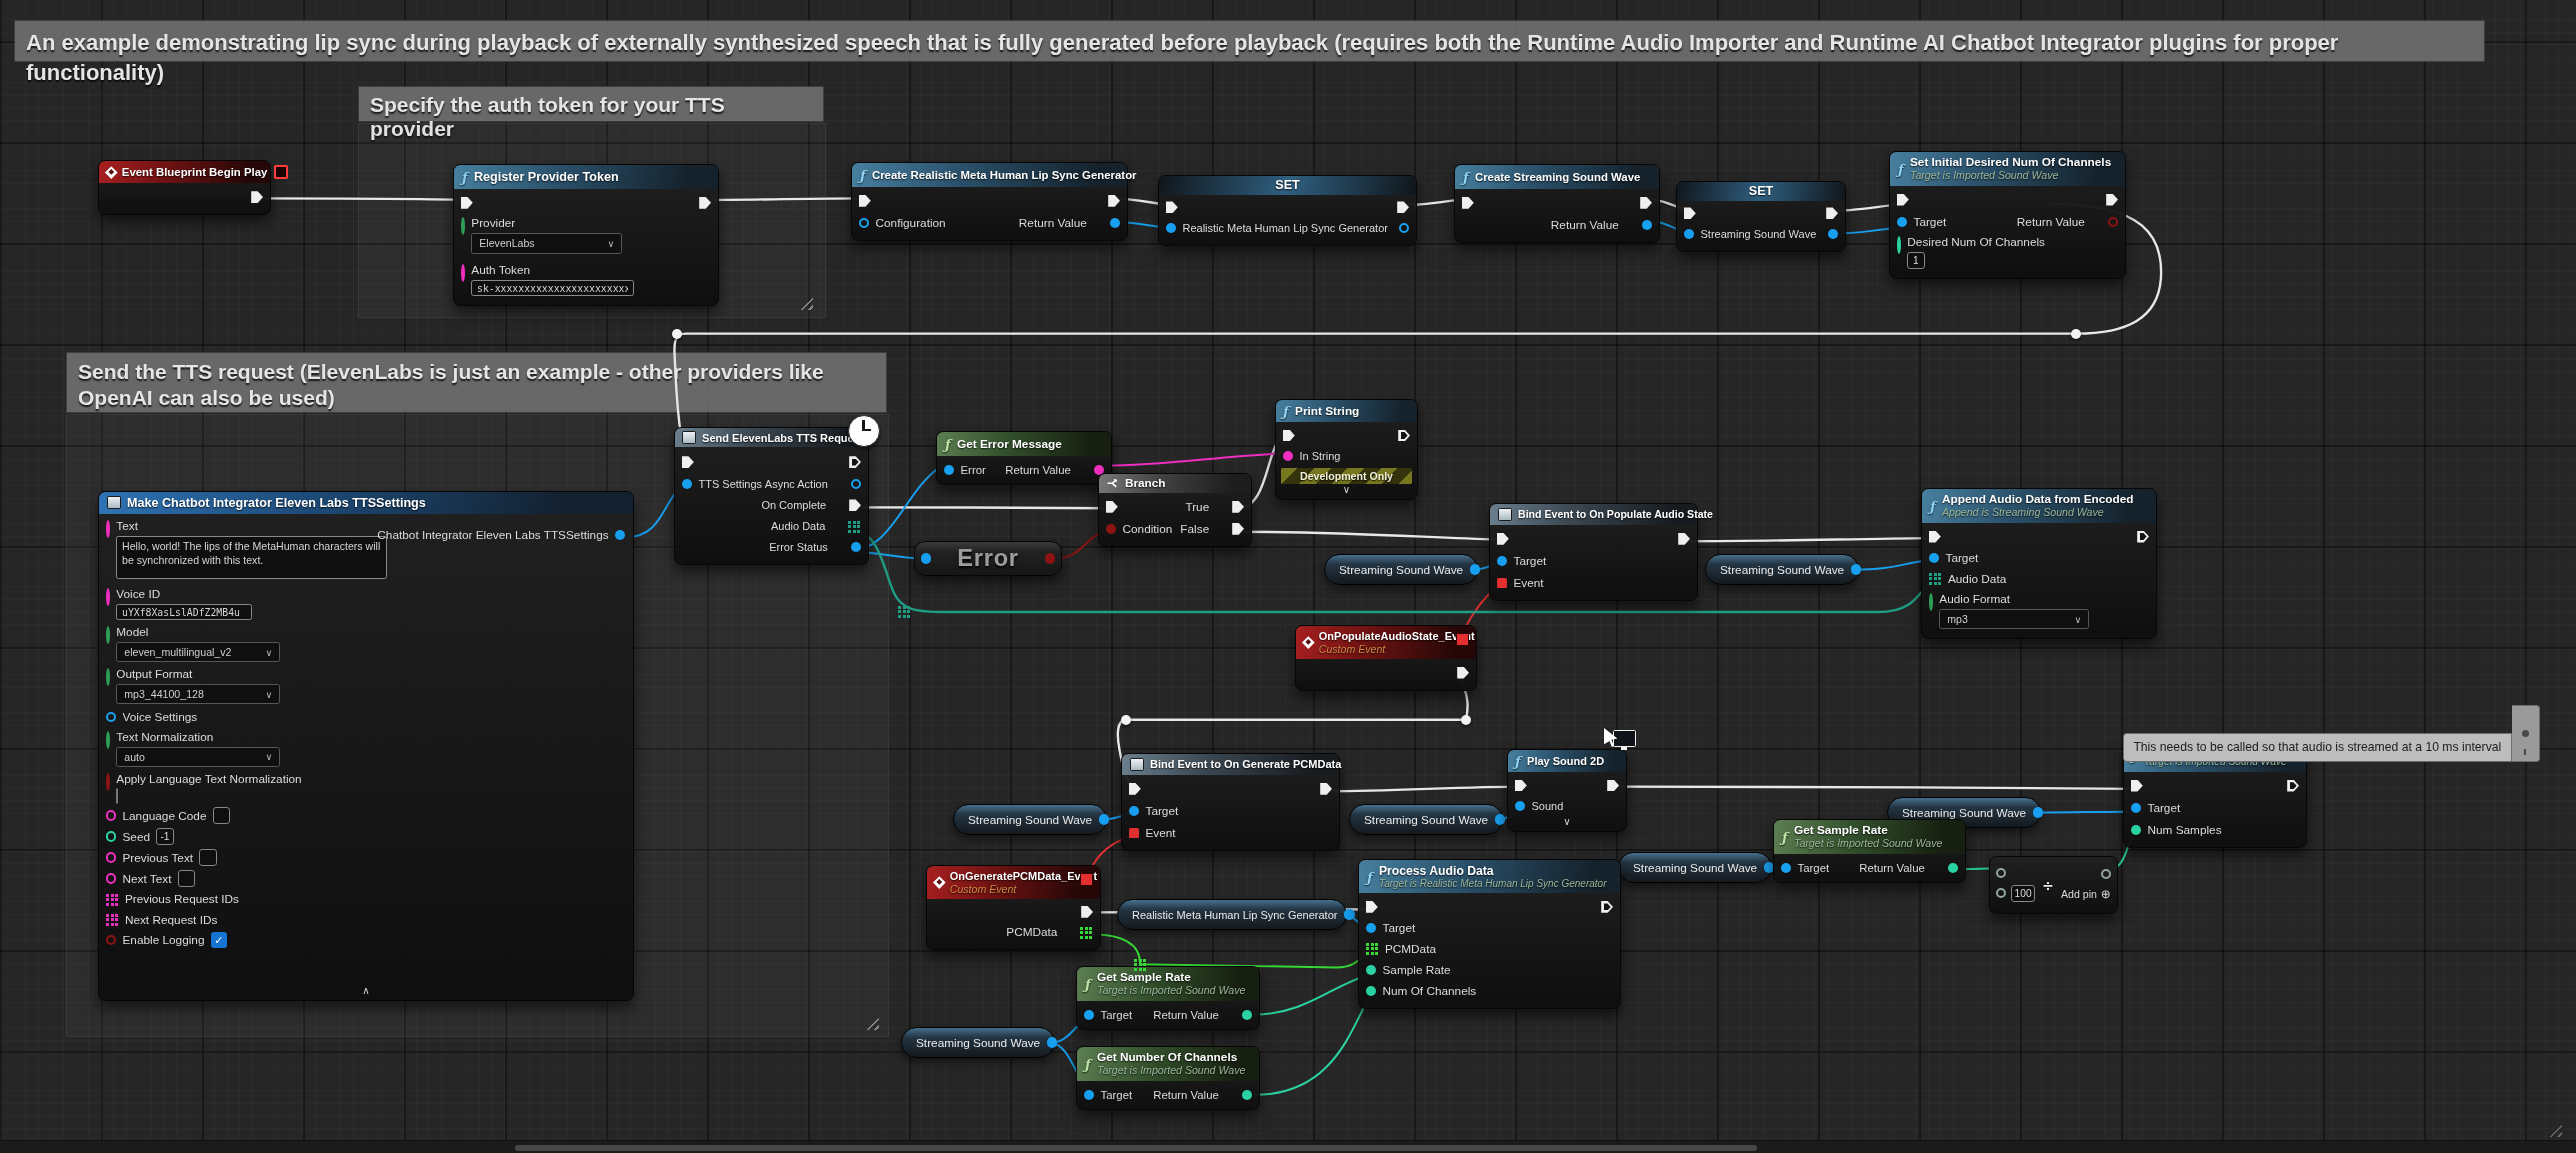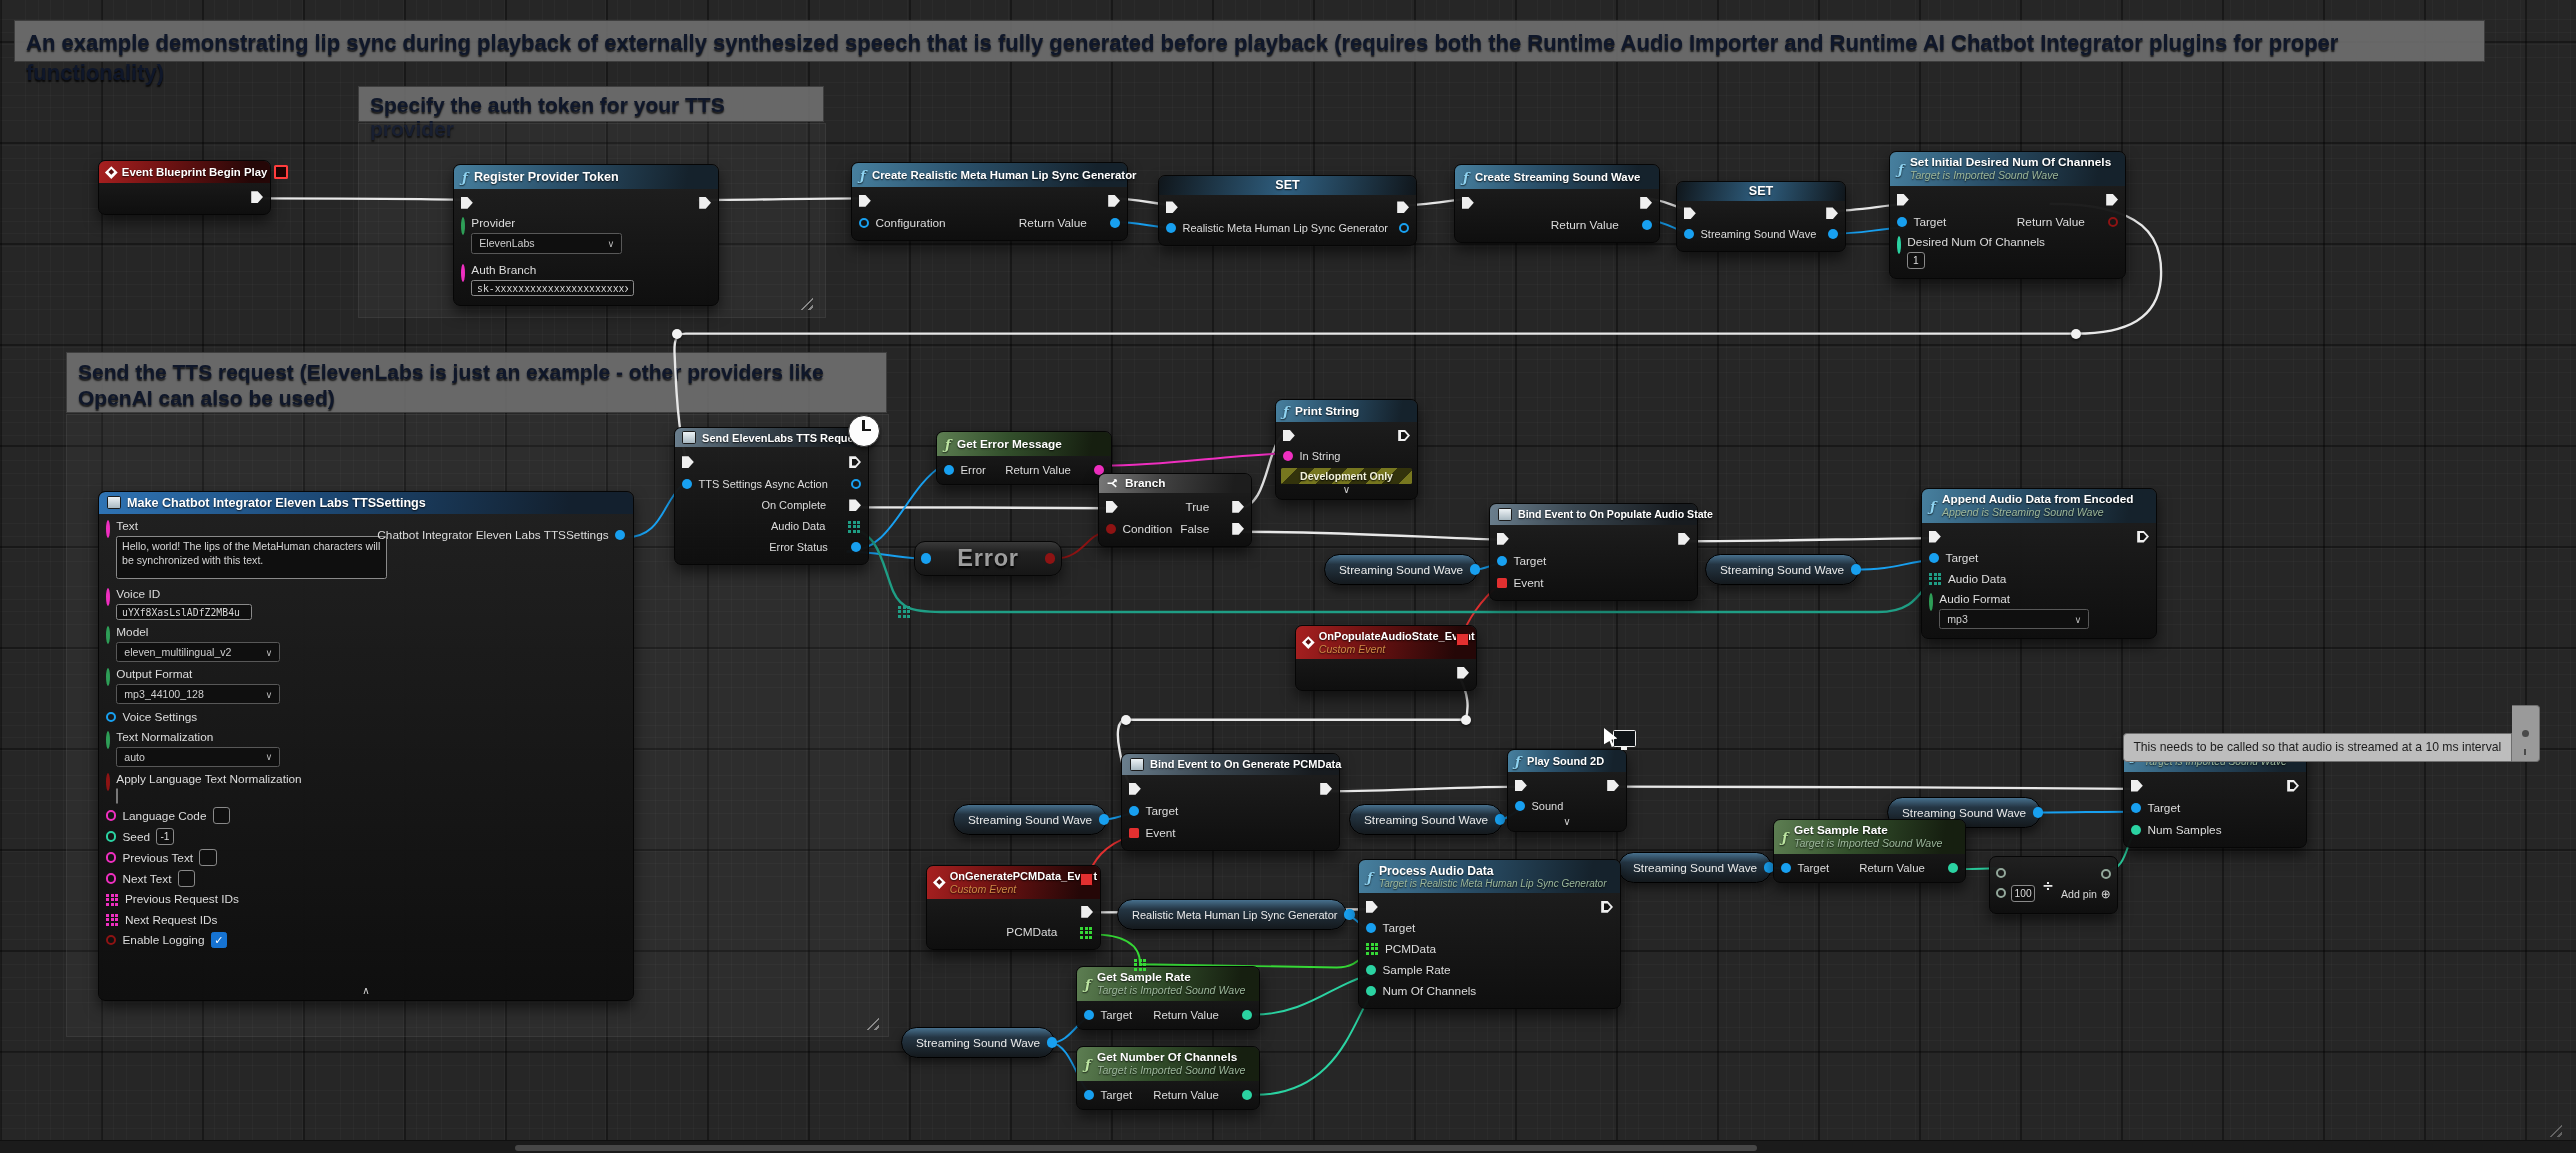--- a/index.html
+++ b/index.html
@@ -5,21 +5,21 @@
   html,body{margin:0;padding:0;background:#1f1f1f;}
   #canvas{position:relative;width:2576px;height:1154px;overflow:hidden;
     font-family:"Liberation Sans",sans-serif;
     background-color:#262626;
     background-image:
       repeating-linear-gradient(0deg,rgba(0,0,0,.38) 0 1.6px,transparent 1.6px 101px),
       repeating-linear-gradient(90deg,rgba(0,0,0,.38) 0 1.6px,transparent 1.6px 101px),
       repeating-linear-gradient(0deg,rgba(255,255,255,.025) 0 0.8px,transparent 0.8px 12.6px),
       repeating-linear-gradient(90deg,rgba(255,255,255,.025) 0 0.8px,transparent 0.8px 12.6px);
   }
-  .comment-head{position:absolute;z-index:1;background:rgba(110,110,110,.92);color:#0f172a;
+  .comment-head{position:absolute;z-index:1;background:rgba(110,110,110,.92);color:#e5e5e5;
     font-weight:bold;padding:6.3px 11px;box-sizing:border-box;text-shadow:0 1.6px 1.6px rgba(0,0,0,.8);
     border:0.8px solid rgba(0,0,0,.4);}
   .comment-body{position:absolute;z-index:1;background:rgba(170,170,170,.06);
     border:0.8px solid rgba(170,170,170,.10);}
   #wires{position:absolute;left:0;top:0;z-index:2;}
   .node{position:absolute;z-index:3;background:linear-gradient(180deg,rgba(32,32,32,.97),rgba(14,14,14,.97));
     border:0.8px solid #060606;border-radius:7px;box-shadow:0 7px 14px rgba(0,0,0,.55);
     color:#dcdcdc;box-sizing:border-box;}
   .hdr{display:flex;align-items:center;gap:6.3px;padding:3.9px 7.9px;border-radius:6.3px 6.3px 0 0;
     font-weight:bold;color:#fff;white-space:nowrap;font-size:12.6px;text-shadow:0 0.8px 1.6px rgba(0,0,0,.8);}
@@ -243,21 +243,21 @@
           <div class="lab">Provider</div>
           <div class="dd" style="width:135px;">
             <span>ElevenLabs</span>
             <span class="chev">∨</span>
           </div>
         </div>
       </div>
       <div class="field" style="margin-top:4.7px;">
         <span class="pcol"><span class="pin h c-str"></span></span>
         <div>
-          <div class="lab">Auth Branch</div>
+          <div class="lab">Auth Token</div>
           <input class="tb" style="width: 151px;" value="sk-xxxxxxxxxxxxxxxxxxxxxxxxxxxxxxxx">
         </div>
       </div>
     </div>
   </div>
 
   <div class="node" style="left:851px;top:162px;width:277px;">
     <div class="hdr hdr-fn" style="font-size:11.4px;">
       <span class="fi">ƒ</span>
       <span>Create Realistic Meta Human Lip Sync Generator</span>

